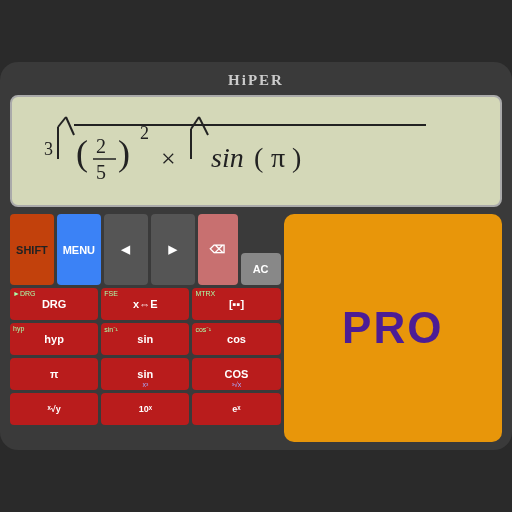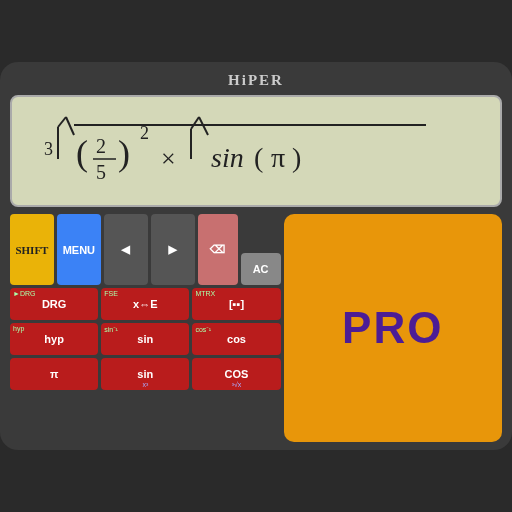--- a/index.html
+++ b/index.html
@@ -85,24 +85,23 @@
       color: #ffffff;
     }
     .key .sub-label {
       font-size: 7px;
       color: #aaaaff;
       position: absolute;
       bottom: 2px;
       font-weight: normal;
     }
     .key.shift-key {
-      background: #eab308;
+      background: #c2410c;
       color: #222;
       font-size: 11px;
-      font-family: Liberation Serif, serif;
     }
     .key.shift-key .main-label { color: #222; }
     .key.menu-key {
       background: #3b82f6;
     }
     .key.arrow-key {
       background: #555;
       font-size: 14px;
     }
     .key.backspace-key {
@@ -255,20 +254,31 @@
         <button class="key dark-key">
           <span class="main-label">sin</span>
           <span class="sub-label">x³</span>
         </button>
         <button class="key dark-key">
           <span class="main-label">COS</span>
           <span class="sub-label">³√x</span>
         </button>
       </div>
 
+      <div class="key-row">
+        <button class="key dark-key">
+          <span class="main-label" style="font-size:9px;">ˣ√y</span>
+        </button>
+        <button class="key dark-key">
+          <span class="main-label" style="font-size:9px;">10ˣ</span>
+        </button>
+        <button class="key dark-key">
+          <span class="main-label" style="font-size:9px;">eˣ</span>
+        </button>
+      </div>
     </div>
 
     <div class="right-pro">
       <div class="pro-badge">
         <span class="pro-badge-text">PRO</span>
       </div>
     </div>
   </div>
 </div>
 

